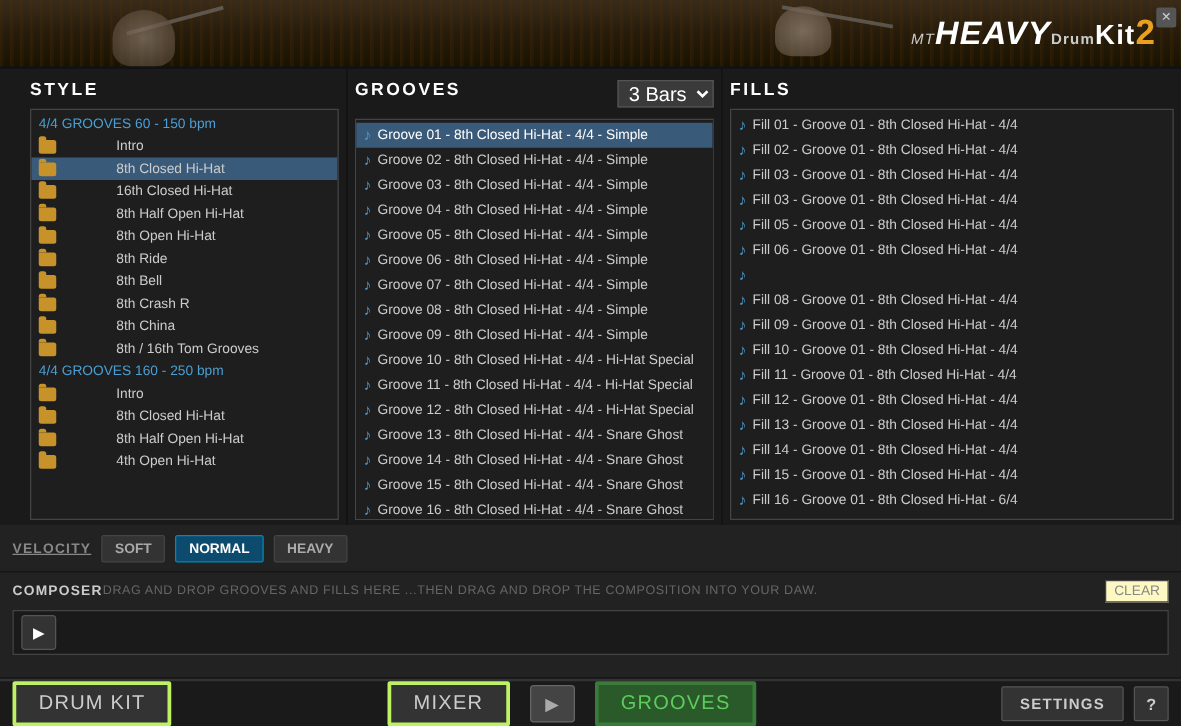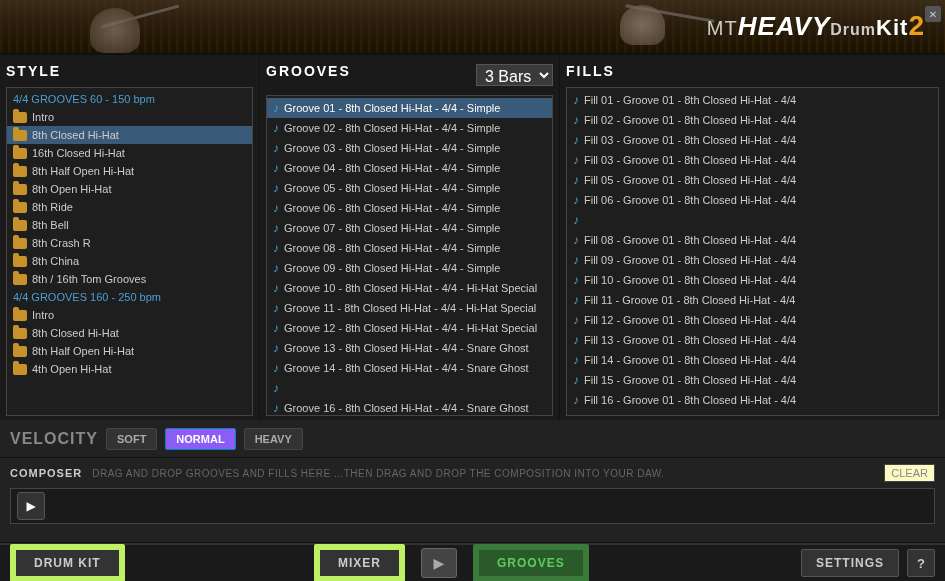--- a/index.html
+++ b/index.html
@@ -30,23 +30,23 @@
     
     .logo {
       position: absolute;
       top: 10px;
       right: 20px;
       font-size: 22px;
       font-weight: bold;
       color: #fff;
       letter-spacing: 1px;
     }
-    .logo .mt { font-size: 20px; font-weight: normal; color: #ccc; }
+    .logo .mt { font-size: 12px; font-weight: normal; color: #ccc; font-style: italic; }
     .logo .power { color: #fff; font-size: 26px; font-style: italic; }
-    .logo .drum { color: #ccc; font-size: 16px; }
+    .logo .drum { color: #ccc; font-size: 12px; }
     .logo .kit { color: #fff; font-size: 22px; }
     .logo .two { color: #e8a020; font-size: 28px; font-weight: bold; }
 
     
     .close-btn {
       position: absolute;
       top: 6px;
       right: 4px;
       width: 16px;
       height: 16px;
@@ -111,20 +111,21 @@
       cursor: default;
     }
 
     .style-item {
       display: flex;
       align-items: center;
       padding: 3px 6px;
       cursor: pointer;
       color: #ccc;
       font-size: 11px;
+      gap: 43px;
     }
     .style-item.selected { background: #3a5a7a; }
 
     .folder-icon {
       width: 14px;
       height: 11px;
       background: #c8922a;
       margin-right: 5px;
       border-radius: 0 2px 2px 2px;
       position: relative;
@@ -218,38 +219,39 @@
       height: 38px;
       background: #222;
       display: flex;
       align-items: center;
       padding: 0 10px;
       gap: 8px;
       border-bottom: 1px solid #111;
     }
 
     .velocity-label {
-      font-size: 16px;
+      font-size: 11px;
       color: #888;
       letter-spacing: 1px;
       font-weight: bold;
+      text-decoration: underline;
     }
 
     .vel-btn {
       padding: 4px 10px;
       border-radius: 2px;
       font-size: 11px;
       font-weight: bold;
       cursor: pointer;
       border: 1px solid #444;
       background: #333;
       color: #aaa;
     }
     .vel-btn.active {
-      background: #8b5cf6;
+      background: #0c4a6e;
       color: #fff;
       border-color: #0088bb;
     }
 
     
     .composer-area {
       width: 100%;
       height: 85px;
       background: #222;
       padding: 6px 10px;
@@ -327,24 +329,24 @@
 
     .bottom-center {
       display: flex;
       align-items: center;
       gap: 16px;
     }
 
     .nav-btn {
       padding: 6px 18px;
       background: #333;
-      border: 6px solid #bef264;
-      color: #ccc;
-      font-size: 12px;
-      font-weight: bold;
+      border: 3px solid #bef264;
+      color: #ccc;
+      font-size: 16px;
+      font-weight: normal;
       letter-spacing: 1px;
       cursor: pointer;
       border-radius: 2px;
     }
 
     .nav-btn.active {
       background: #2a5a2a;
       border-color: #3a7a3a;
       color: #5dcc5d;
     }
@@ -441,20 +443,21 @@
     .main-content-row {
       display: flex;
       flex-direction: column;
       height: calc(581px - 55px);
     }
 
     .panels-row {
       display: flex;
       flex: 1;
       min-height: 0;
+      margin-left: 18px;
     }
   </style>
 </head>
 <body>
 
 <div class="top-banner">
   <div class="top-banner-wood"></div>
   <div class="cymbal-arm"></div>
   <div class="cymbal-arm2"></div>
   <div class="drum-left"></div>
@@ -602,20 +605,21 @@
         <div class="groove-item">
           <span class="note-icon">♪</span>
           <span>Groove 13 - 8th Closed Hi-Hat - 4/4 - Snare Ghost</span>
         </div>
         <div class="groove-item">
           <span class="note-icon">♪</span>
           <span>Groove 14 - 8th Closed Hi-Hat - 4/4 - Snare Ghost</span>
         </div>
         <div class="groove-item">
           <span class="note-icon">♪</span>
+          <span>Groove 15 - 8th Closed Hi-Hat - 4/4 - Snare Ghost</span>
         </div>
         <div class="groove-item">
           <span class="note-icon">♪</span>
           <span>Groove 16 - 8th Closed Hi-Hat - 4/4 - Snare Ghost</span>
         </div>
       </div>
     </div>
 
     <div class="section section-fills">
       <div class="section-title">FILLS</div>
@@ -674,37 +678,37 @@
         <div class="fill-item">
           <span class="note-icon">♪</span>
           <span>Fill 14 - Groove 01 - 8th Closed Hi-Hat - 4/4</span>
         </div>
         <div class="fill-item">
           <span class="note-icon">♪</span>
           <span>Fill 15 - Groove 01 - 8th Closed Hi-Hat - 4/4</span>
         </div>
         <div class="fill-item">
           <span class="note-icon">♪</span>
-          <span>Fill 16 - Groove 01 - 8th Closed Hi-Hat - 4/4</span>
+          <span>Fill 16 - Groove 01 - 8th Closed Hi-Hat - 6/4</span>
         </div>
       </div>
     </div>
 
   </div>
 
   <div class="velocity-bar">
     <span class="velocity-label">VELOCITY</span>
     <button class="vel-btn">SOFT</button>
     <button class="vel-btn active">NORMAL</button>
     <button class="vel-btn">HEAVY</button>
   </div>
 
   <div class="composer-area">
     <div class="composer-header">
-      <div style="display:flex; align-items:flex-end; gap:10px;">
+      <div style="display:flex; align-items:flex-start; ">
         <span class="composer-label">COMPOSER</span>
         <span class="composer-hint">DRAG AND DROP GROOVES AND FILLS HERE ...THEN DRAG AND DROP THE COMPOSITION INTO YOUR DAW.</span>
       </div>
       <button class="clear-btn">CLEAR</button>
     </div>
     <div class="composer-track">
       <div class="play-btn-small">
         <span>▶</span>
       </div>
     </div>

